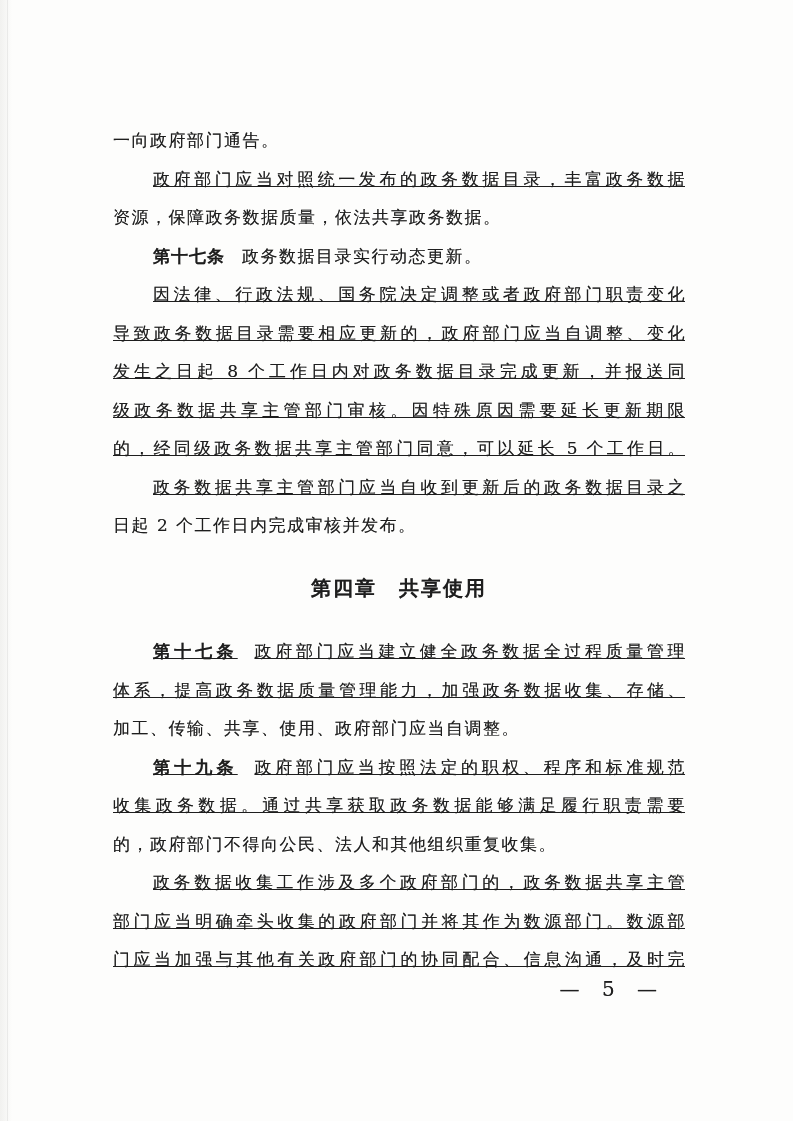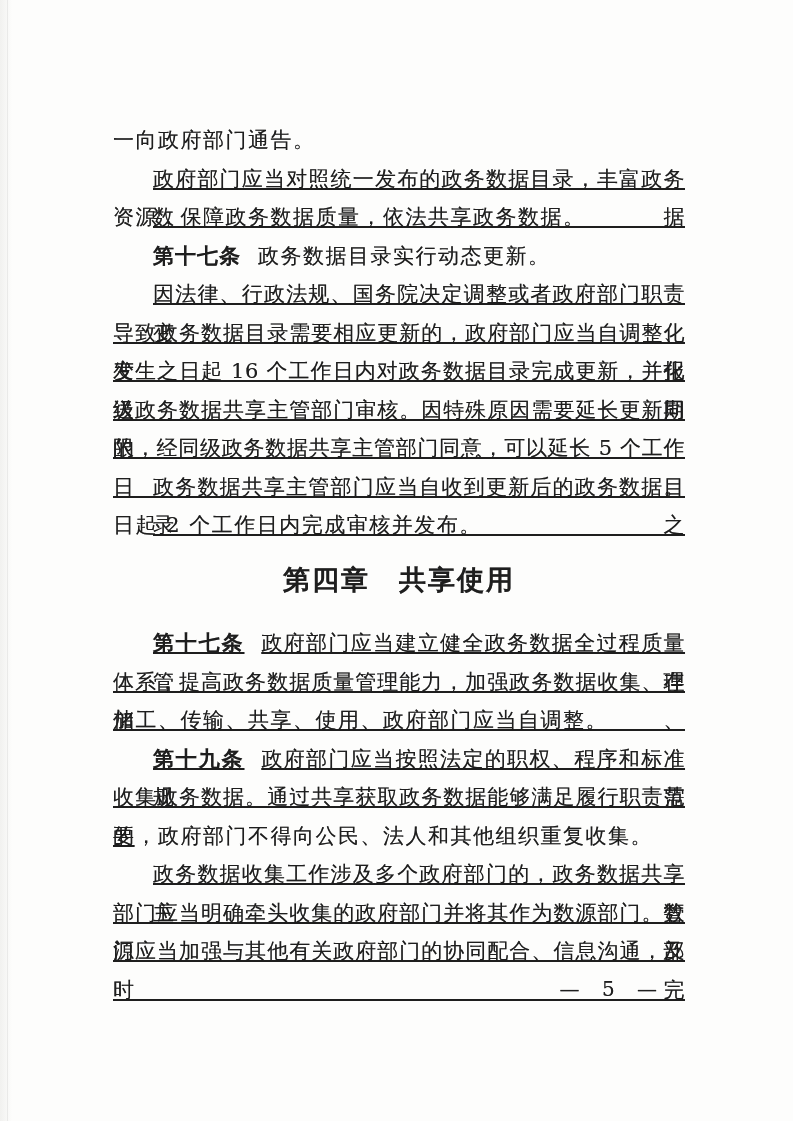--- a/index.html
+++ b/index.html
@@ -24,21 +24,21 @@
     width: 1px;
     background: rgba(0,0,0,0.06);
   }
   .content {
     position: absolute;
     top: 121px;
     left: 113px;
     width: 572px;
   }
   .line {
-    font-size: 21px;
+    font-size: 17px;
     line-height: 38.5px;
     height: 38.5px;
     letter-spacing: 1.5px;
     white-space: nowrap;
     text-shadow: 0 0 0.5px rgba(20,20,20,0.55);
   }
   .line.justify {
     white-space: normal;
     text-align: justify;
     text-align-last: justify;
@@ -56,24 +56,24 @@
     font-weight: bold;
     font-family: "DejaVu Sans", "Liberation Sans", sans-serif;
     margin-right: 17px;
     letter-spacing: 1px;
   }
   .line.heading {
     text-align: center;
     text-align-last: center;
     font-weight: bold;
     font-family: "DejaVu Sans", "Liberation Sans", sans-serif;
-    font-size: 27px;
+    font-size: 20px;
     letter-spacing: 2px;
     padding-left: 0;
-    margin-top: 16px;
+    margin-top: 24px;
     margin-bottom: 25px;
   }
   .page-number {
     position: absolute;
     top: 977px;
     right: 133px;
     font-size: 20px;
     letter-spacing: 3px;
     word-spacing: 10px;
     color: #1e1e1e;
@@ -86,21 +86,21 @@
 
 <div class="page">
   <div class="paper-edge"></div>
   <div class="content">
       <div class="line">一向政府部门通告。</div>
       <div class="line indent justify">政府部门应当对照统一发布的政务数据目录，丰富政务数据</div>
       <div class="line">资源，保障政务数据质量，依法共享政务数据。</div>
       <div class="line indent"><span class="article-no">第十七条</span><span>政务数据目录实行动态更新。</span></div>
       <div class="line indent justify">因法律、行政法规、国务院决定调整或者政府部门职责变化</div>
       <div class="line justify">导致政务数据目录需要相应更新的，政府部门应当自调整、变化</div>
-      <div class="line justify">发生之日起 16 个工作日内对政务数据目录完成更新，并报送同</div>
+      <div class="line justify">发生之日起 8 个工作日内对政务数据目录完成更新，并报送同</div>
       <div class="line justify">级政务数据共享主管部门审核。因特殊原因需要延长更新期限</div>
       <div class="line justify">的，经同级政务数据共享主管部门同意，可以延长 5 个工作日。</div>
       <div class="line indent justify">政务数据共享主管部门应当自收到更新后的政务数据目录之</div>
       <div class="line">日起 2 个工作日内完成审核并发布。</div>
       <div class="line heading">第四章　共享使用</div>
       <div class="line indent justify"><span class="article-no">第十七条</span><span>政府部门应当建立健全政务数据全过程质量管理</span></div>
       <div class="line justify">体系，提高政务数据质量管理能力，加强政务数据收集、存储、</div>
       <div class="line">加工、传输、共享、使用、政府部门应当自调整。</div>
       <div class="line indent justify"><span class="article-no">第十九条</span><span>政府部门应当按照法定的职权、程序和标准规范</span></div>
       <div class="line justify">收集政务数据。通过共享获取政务数据能够满足履行职责需要</div>

